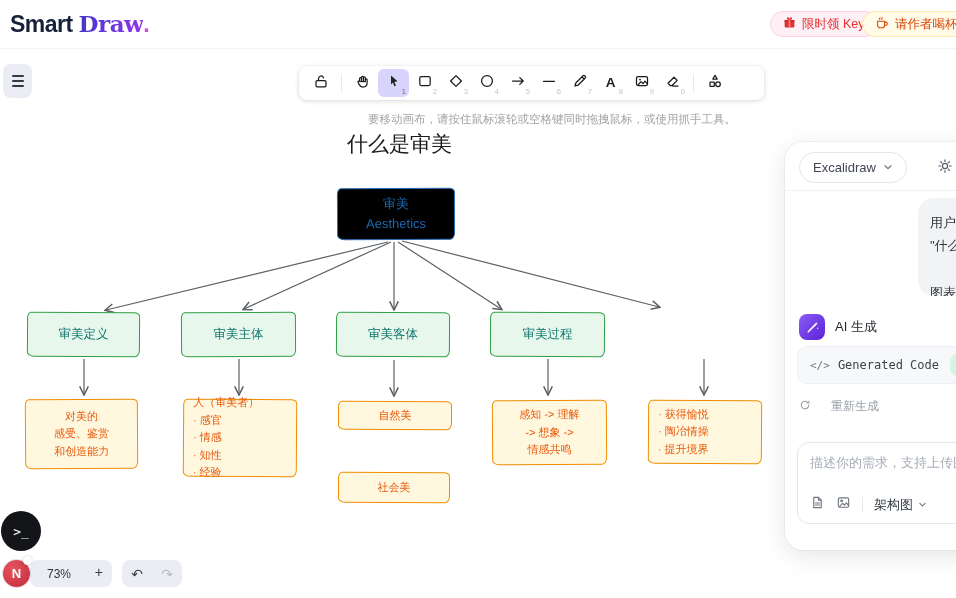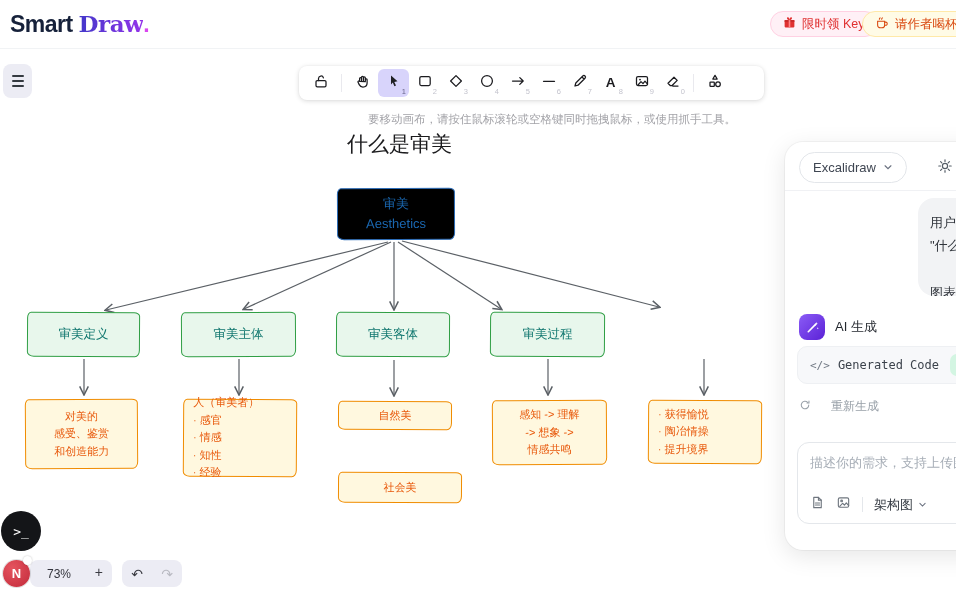--- a/index.html
+++ b/index.html
@@ -249,21 +249,21 @@
 
   <div class="node yellow pre r2" style="left:25px;top:399px;width:113px;height:70px;">对美的
 感受、鉴赏
 和创造能力</div>
   <div class="node yellow pre left-align r1" style="left:183px;top:399px;width:114px;height:78px;">人（审美者）
 · 感官
 · 情感
 · 知性
 · 经验</div>
   <div class="node yellow r3" style="left:338px;top:401px;width:114px;height:29px;">自然美</div>
-  <div class="node yellow r1" style="left:338px;top:472px;width:124px;height:31px;">社会美</div>
+  <div class="node yellow r1" style="left:338px;top:472px;width:112px;height:31px;">社会美</div>
   <div class="node yellow pre r2" style="left:492px;top:400px;width:115px;height:65px;">感知 -&gt; 理解
 -&gt; 想象 -&gt;
 情感共鸣</div>
   <div class="node yellow pre left-align r1" style="left:648px;top:400px;width:114px;height:64px;">· 获得愉悦
 · 陶冶情操
 · 提升境界</div>
 
   <div class="panel">
     <div class="panel-pill">
       <span>Excalidraw</span>

